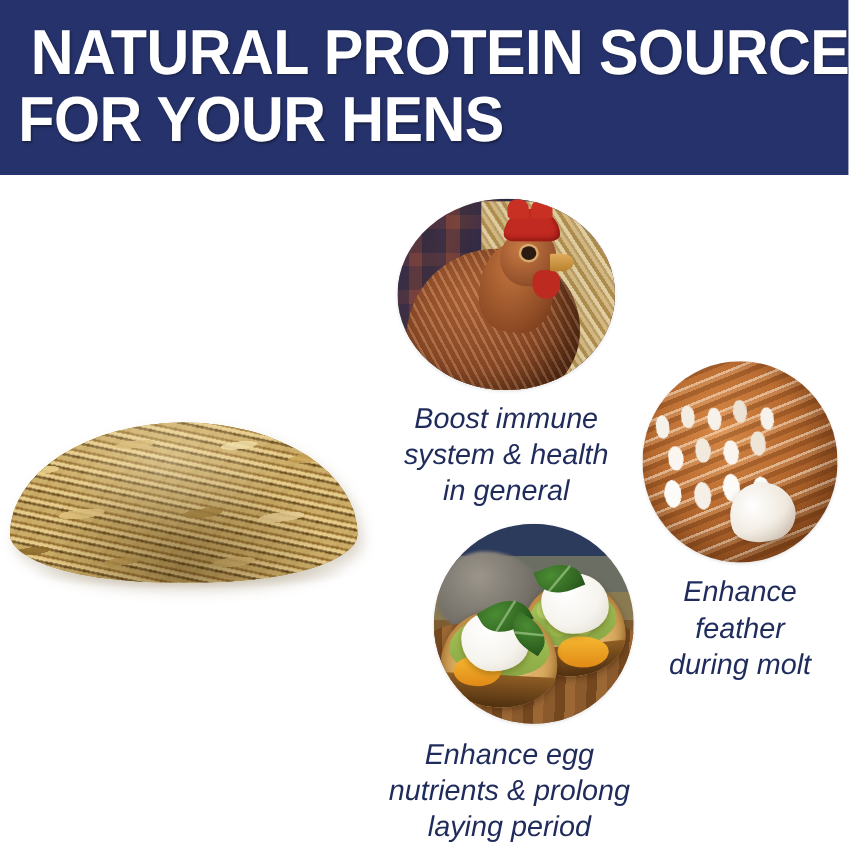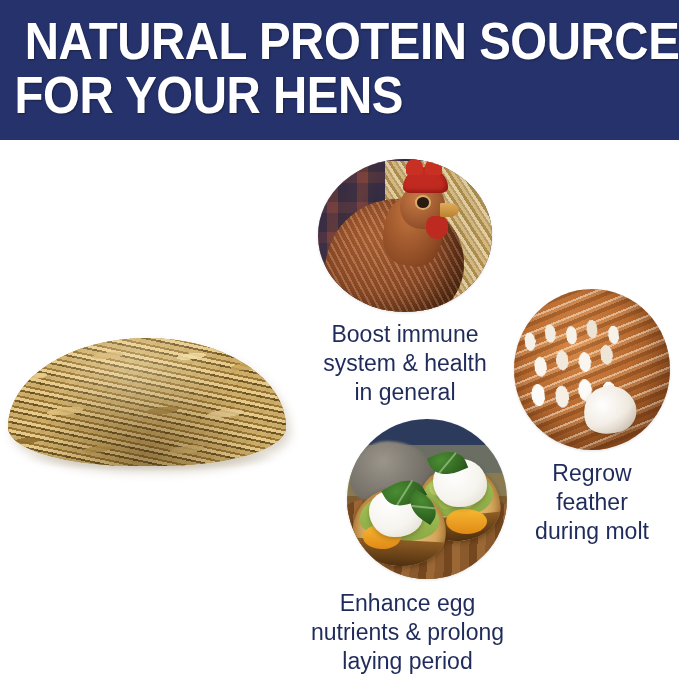--- a/index.html
+++ b/index.html
@@ -65,20 +65,21 @@
   }
   .caption {
     color: #1f2b5b;
     font-family: "Liberation Sans", sans-serif;
     font-size: 23px;
     line-height: 29px;
     text-align: center;
     font-weight: normal;
     white-space: pre-line;
     margin-top: 5px;
+    font-style: italic;
   }
 
   
   #feature-hen { left: 300px; top: 159px; width: 210px; }
   #feature-hen .circle-photo { width: 174px; height: 153px; }
   #feature-hen .caption { width: 210px; margin-top: 8px; }
 
   
   #feature-feather { left: 512px; top: 289px; width: 160px; }
   #feature-feather .circle-photo { width: 156px; height: 161px; }
@@ -377,21 +378,21 @@
 
   <div class="feature" id="feature-feather">
     <div class="circle-photo">
       <div class="photo-fill feather-bg">
         <div class="feather-strokes"></div>
         <div class="feather-scales"></div>
         <div class="feather-white-tip"></div>
         <div class="feather-shadow"></div>
       </div>
     </div>
-    <div class="caption">Regrow
+    <div class="caption">Enhance
 feather
 during molt</div>
   </div>
 
   <div class="feature" id="feature-egg">
     <div class="circle-photo">
       <div class="photo-fill egg-bg">
         <div class="egg-backdrop-stone"></div>
         <div class="egg-board"></div>
 

